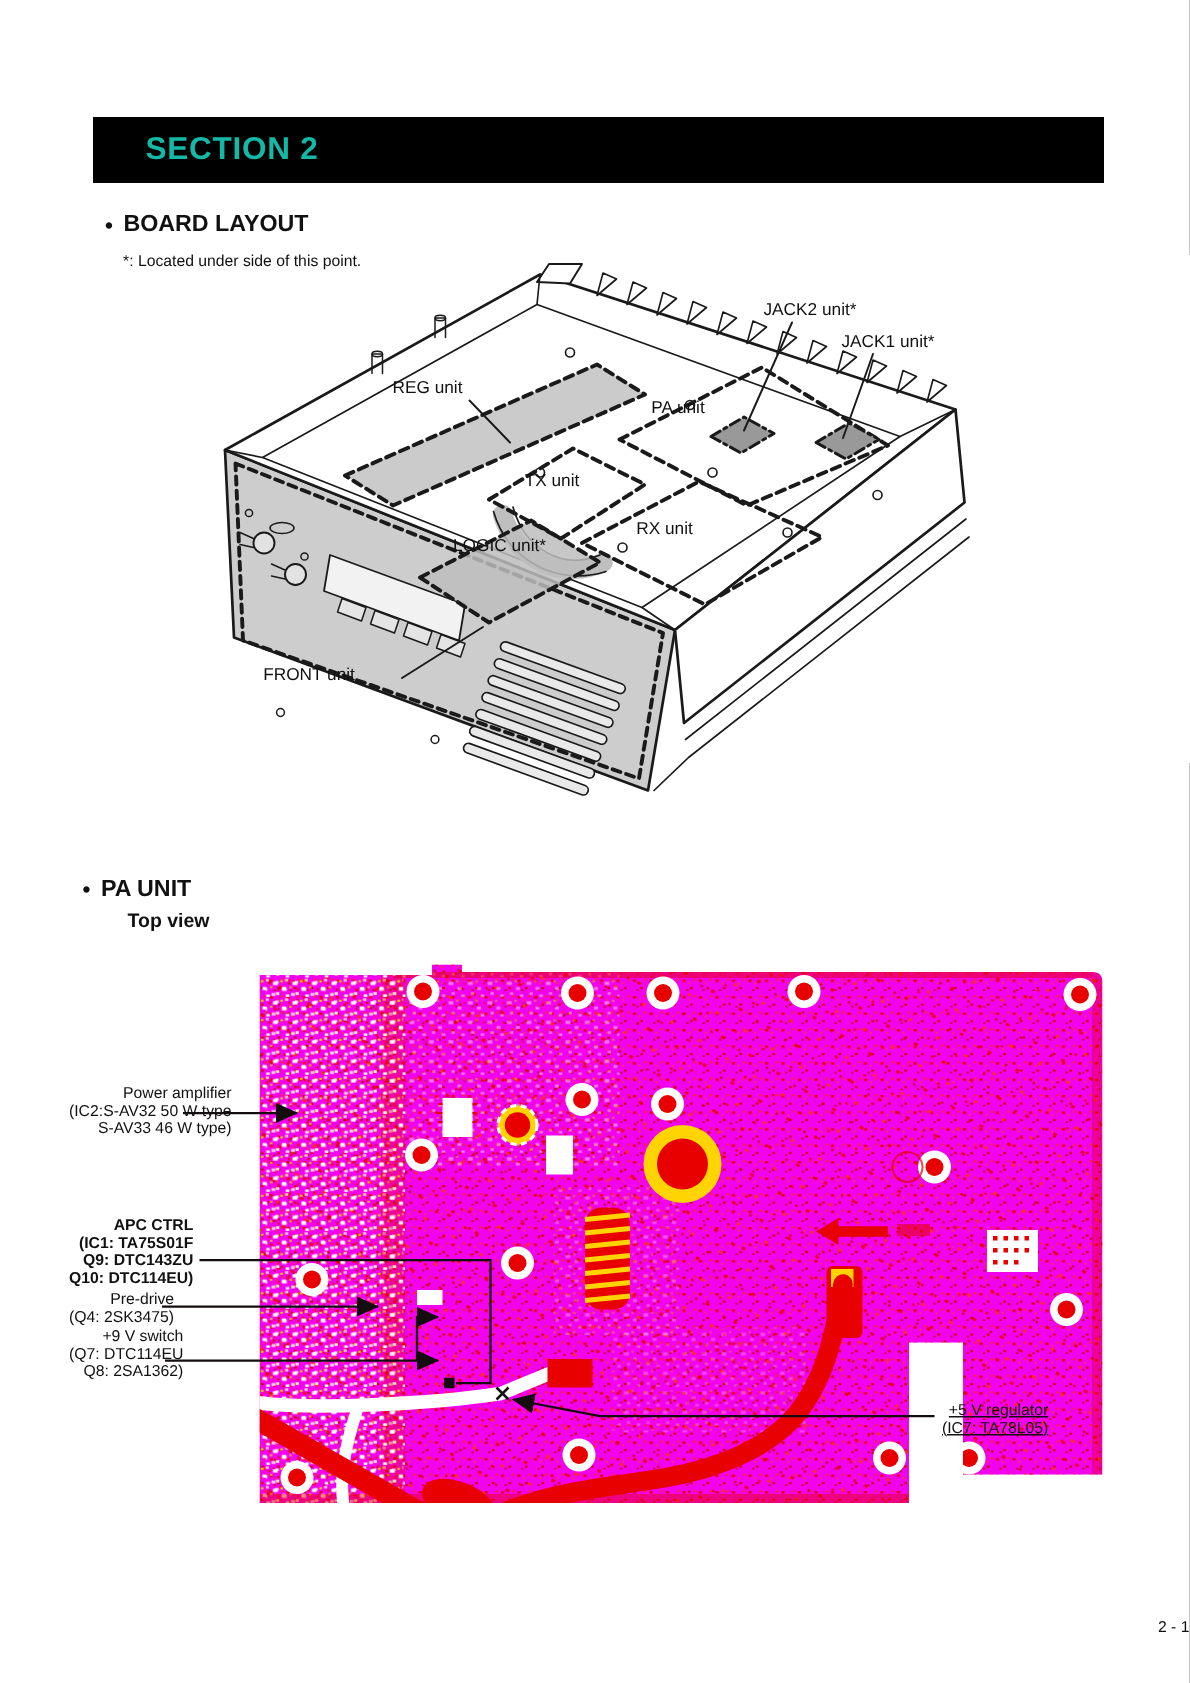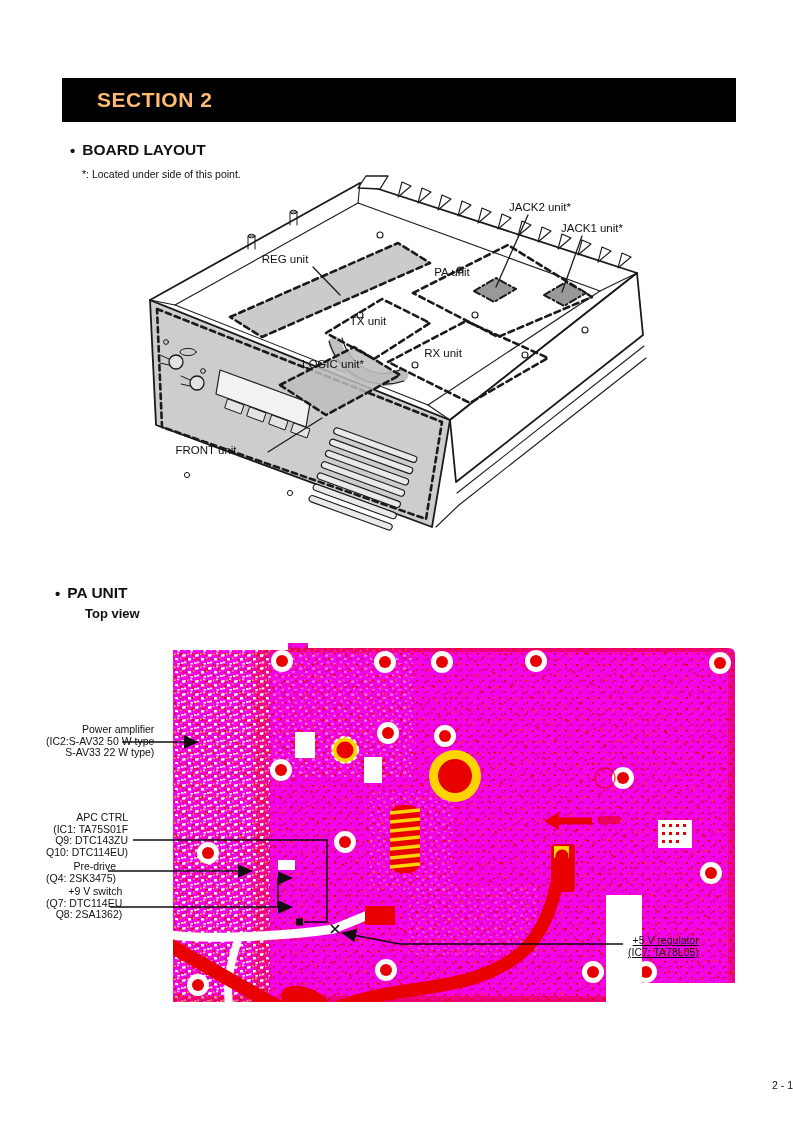--- a/index.html
+++ b/index.html
@@ -1,40 +1,40 @@
 <!DOCTYPE html>
 <html><head>
 <meta charset="utf-8">
 <style>
   html,body{margin:0;padding:0;background:#9c9c9c;}
   .page{position:relative;width:793px;height:1122px;background:#ffffff;overflow:hidden;
         font-family:"Liberation Sans",sans-serif;color:#111;}
   
   .header-bar{position:absolute;left:62px;top:78px;width:674px;height:44px;background:#000;
               display:flex;align-items:center;padding-left:35px;gap:34px;box-sizing:border-box;}
-  .header-bar span{color:#fdba74;font-size:21px;font-weight:bold;letter-spacing:.5px;}
+  .header-bar span{color:#14b8a6;font-size:21px;font-weight:bold;letter-spacing:.5px;}
   
   .h-main{position:absolute;font-weight:bold;font-size:15.5px;display:flex;gap:7px;align-items:center;}
   .h-board{left:70px;top:141px;}
   .h-pa{left:55px;top:584px;}
   .bullet{font-size:15px;}
   .subhead{position:absolute;left:85px;top:606px;font-weight:bold;font-size:13px;}
   .note{position:absolute;left:82px;top:168px;font-size:10.5px;}
   
   .drawing{position:absolute;left:130px;top:175px;width:530px;height:360px;}
   .drawing svg{position:absolute;left:0;top:0;}
   .dlabel{position:absolute;transform:translate(-50%,-50%);font-size:11.5px;white-space:nowrap;}
   
   .figure{position:absolute;left:40px;top:640px;width:740px;height:390px;}
   .photo{position:absolute;left:128px;top:0;}
   .leaders{position:absolute;left:0;top:0;}
   .callout{position:absolute;font-size:10.5px;line-height:11.5px;text-align:right;}
   .callout div{white-space:pre;}
   .co-power{left:6px;top:84px;}
-  .co-apc{left:6px;top:172px;}
+  .co-apc{left:6px;top:172px;font-weight:bold;}
   .co-pre{left:6px;top:221px;}
   .co-9v{left:6px;top:246px;}
   .co-5v{left:588px;top:295px;text-decoration:underline;}
   
   .footer{position:absolute;left:0;right:0;top:1079px;text-align:right;font-size:10.5px;}
 </style>
 </head>
 <body>
 
 <div class="page">
@@ -352,21 +352,21 @@
         <path d="M68,231 H212" marker-end="url(#arr)"></path>
         <path d="M70,267 H238 M238,267 H252" marker-end="url(#arr)"></path>
         <path d="M238,267 V238 H252" marker-end="url(#arr)"></path>
         <path d="M583,304 H360 L302,293" marker-end="url(#arr)"></path>
       </g>
     </svg>
 
     <div class="callout co-power">
       <div>Power amplifier</div>
       <div>(IC2:S-AV32 50 W type</div>
-      <div>      S-AV33 22 W type)</div>
+      <div>      S-AV33 46 W type)</div>
     </div>
     <div class="callout co-apc">
       <div>APC CTRL</div>
       <div>(IC1: TA75S01F</div>
       <div>  Q9: DTC143ZU</div>
       <div>Q10: DTC114EU)</div>
     </div>
     <div class="callout co-pre">
       <div>Pre-drive</div>
       <div>(Q4: 2SK3475)</div>

